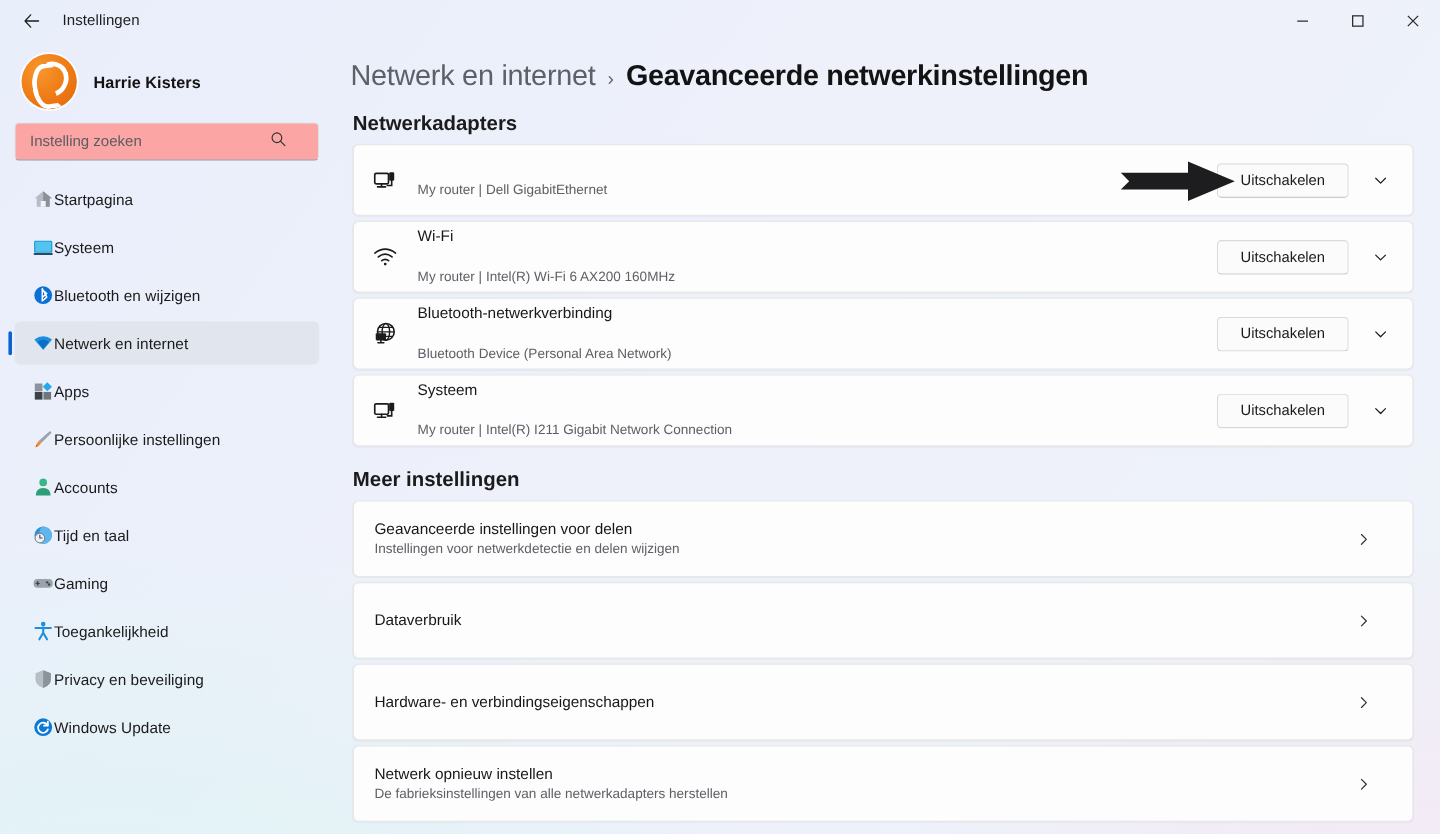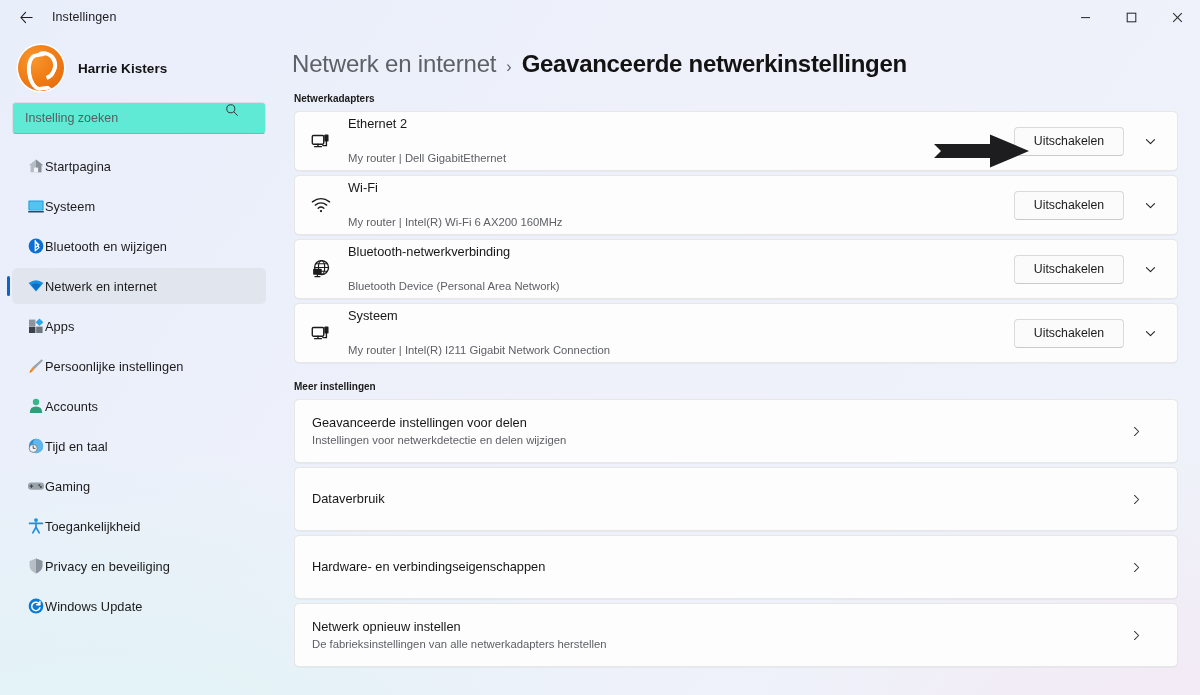--- a/index.html
+++ b/index.html
@@ -62,23 +62,23 @@
   #avatar::after {
     content: ""; position: absolute; right: 7px; top: 6px;
     width: 20px; height: 22px;
     border: 4.5px solid #fff; border-bottom-color: transparent; border-left-color: transparent;
     border-radius: 50%;
     transform: rotate(25deg);
   }
   #account-name { font-size: 13.5px; font-weight: 700; color: #131313; letter-spacing: .05px; }
   #search-wrap { padding: 2px 6px 10px 6px; }
   #searchbox {
-    height: 32px; background: #5eead4; border: 1px solid #dcdfe6;
+    height: 32px; background: #fca5a5; border: 1px solid #dcdfe6;
     border-bottom-color: #9ea3ad;
-    border-radius: 4px; display: flex; padding: 0 26px 0 12px;
+    border-radius: 4px; display: flex; align-items: center; padding: 0 26px 0 12px;
     cursor: text;
   }
   #search-input {
     flex: 1; border: none; outline: none; background: transparent;
     font-family: inherit; font-size: 12.5px; color: #2c2c2c;
   }
   #search-input::placeholder { color: #5a5d62; }
   #navlist { margin-top: 4px; }
   .nav-item {
     position: relative; display: flex; align-items: center; 
@@ -98,21 +98,21 @@
     z-index: 4; overflow: hidden;
   }
   #breadcrumb {
     display: flex; align-items: baseline; gap: 10px;
     padding: 16px 0 0 14px; white-space: nowrap;
   }
   #crumb-parent { font-size: 24px; color: #5d6067; letter-spacing: -.2px; cursor: pointer; }
   #crumb-sep { font-size: 16px; color: #5d6067; }
   #crumb-current { font-size: 24px; font-weight: 700; color: #131313; letter-spacing: -.3px; }
   .section-head {
-    font-size: 10px; font-weight: 700; color: #1b1b1b;
+    font-size: 17px; font-weight: 700; color: #1b1b1b;
     padding-left: 16px; margin-bottom: 7px;
   }
   #adapters-head { margin-top: 15px; }
   #more-head { margin-top: 18px; }
   .card-list { padding: 0 22px 0 16px; }
   .card {
     background: #fdfdfd; border: 1px solid #e7e7e7; border-radius: 5px;
     margin-bottom: 4px; display: flex; align-items: center;
     box-shadow: 0 .5px 1px rgba(0,0,0,.035);
   }
@@ -344,21 +344,20 @@
     <div class="card adapter-card">
       <span class="adapter-icon">
         <svg width="22" height="22" viewBox="0 0 24 24">
           <rect x="2.5" y="6" width="12.5" height="9.5" rx="1.2" fill="none" stroke="#1b1b1b" stroke-width="1.5"></rect>
           <path d="M8.7 15.5 V18.2 M5 18.2 H12.4" stroke="#1b1b1b" stroke-width="1.5" stroke-linecap="round"></path>
           <rect x="15.6" y="5" width="4.6" height="7.6" rx="1" fill="#1b1b1b"></rect>
           <path d="M17.9 12.6 V17 H14" stroke="#1b1b1b" stroke-width="1.5" fill="none" stroke-linecap="round"></path>
         </svg>
       </span>
       <div class="adapter-text">
-        <div class="adapter-title">Ethernet 2</div>
         <div class="adapter-sub">My router | Dell GigabitEthernet</div>
       </div>
       <button class="toggle-btn">Uitschakelen</button>
       <span class="chev-btn">
         <svg width="13" height="13" viewBox="0 0 16 16">
             <path d="M3 5.6 L8 10.6 L13 5.6" fill="none" stroke="currentColor" stroke-width="1.25" stroke-linecap="round" stroke-linejoin="round"></path>
           </svg>
       </span>
     </div>
 

